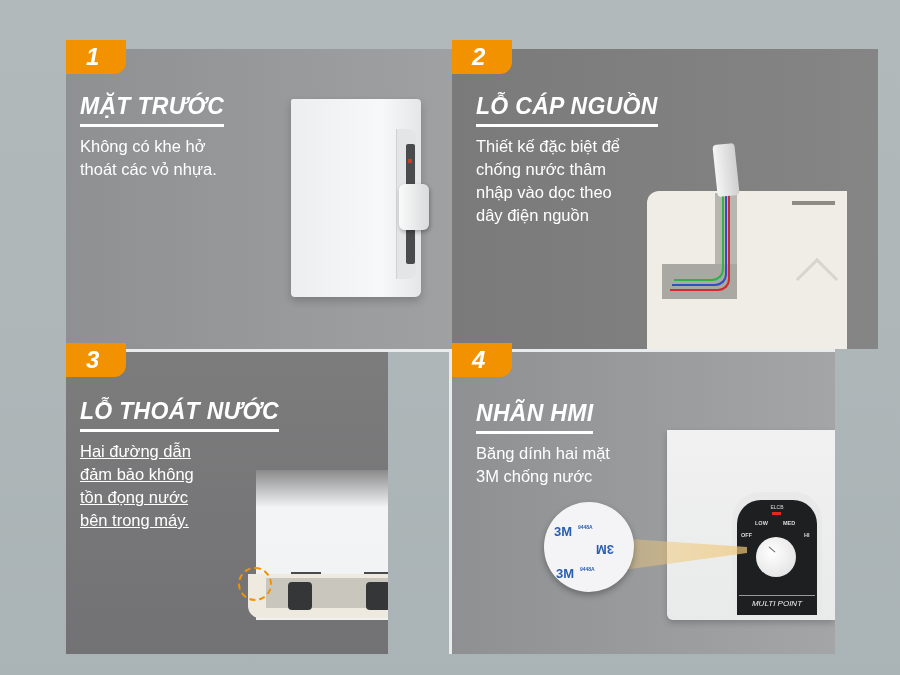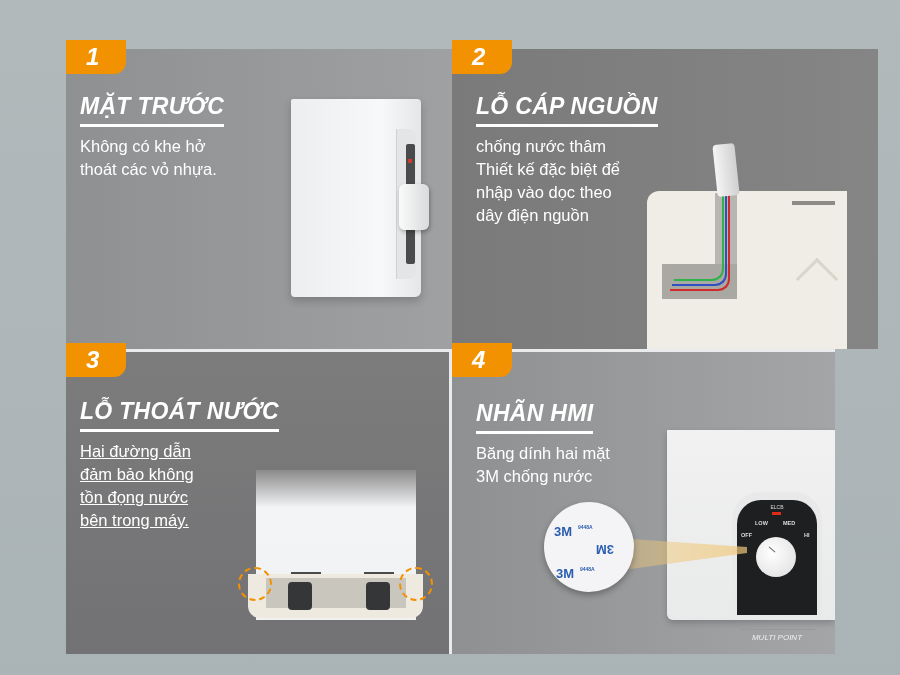--- a/index.html
+++ b/index.html
@@ -10,21 +10,21 @@
     position: relative;
   }
   .panel {
     position: absolute;
     overflow: hidden;
   }
   #p1 { left: 66px; top: 49px; width: 447px; height: 300px;
         background: linear-gradient(90deg, #8f9092 0%, #a2a3a5 100%); }
   #p2 { left: 452px; top: 49px; width: 426px; height: 300px;
         background: linear-gradient(90deg, #7a7a7b 0%, #858586 100%); }
-  #p3 { left: 66px; top: 352px; width: 383px; height: 302px;
+  #p3 { left: 66px; top: 352px; width: 322px; height: 302px;
         background: linear-gradient(180deg, #7c7c7d 0%, #727274 100%); }
   #p4 { left: 452px; top: 352px; width: 383px; height: 302px;
         background: linear-gradient(90deg, #8e9091 0%, #a3a5a7 100%); }
 
   .badge {
     position: absolute;
     width: 60px; height: 34px;
     background: #f39200;
     border-bottom-right-radius: 12px;
     color: #fff;
@@ -109,21 +109,21 @@
                background: #e9e9e9; border-radius: 28px 28px 0 0; }
   .hmi { position: absolute; left: 285px; top: 148px; width: 80px; height: 115px;
          background: #1e1f20; border-radius: 24px 24px 0 0; }
   .hmi-elcb { position: absolute; left: 313px; top: 152px; width: 24px; font-size: 5px; color: #ddd; text-align: center; }
   .hmi-led { position: absolute; left: 320px; top: 160px; width: 9px; height: 3px; background: #e02a1a; }
   .hmi-lbl { position: absolute; font-size: 5.5px; color: #ddd; font-weight: bold; }
   .hmi-knob { position: absolute; left: 304px; top: 185px; width: 40px; height: 40px;
               background: radial-gradient(circle at 40% 40%, #ffffff, #dcdcdc); border-radius: 50%; }
   .hmi-knob::after { content: ""; position: absolute; left: 12px; top: 12px; width: 8px; height: 1px; background: #666; transform: rotate(40deg); }
   .hmi-brand { position: absolute; left: 287px; top: 243px; width: 76px; font-size: 8px; color: #f0f0f0;
-               font-style: italic; text-align: center; border-top: 1px solid #999; padding-top: 3px; margin-top: 34px; }
+               font-style: italic; text-align: center; border-top: 1px solid #999; padding-top: 3px; }
   .beam { position: absolute; left: 120px; top: 168px; width: 175px; height: 60px;
           background: linear-gradient(90deg, rgba(240,200,120,0.25), rgba(240,200,120,0.7));
           clip-path: polygon(0 25%, 100% 45%, 100% 55%, 0 95%); }
   .tape { position: absolute; left: 92px; top: 150px; width: 90px; height: 90px; border-radius: 50%;
           background: #f4f4f6; box-shadow: 0 3px 6px rgba(0,0,0,0.3); overflow: hidden; }
   .tape-txt { position: absolute; color: #2a5db0; font-weight: bold; font-size: 13px; white-space: nowrap; }
 </style>
 </head>
 <body>
 
@@ -140,22 +140,22 @@
   <div class="dev1-side"></div>
   <div class="dev1-strip"></div>
   <div class="dev1-led"></div>
   <div class="dev1-knob"></div>
 </div>
 <div class="badge" id="b1">1</div>
 
 <div class="panel" id="p2">
   <div class="title" style="left:24px; top:44px;">LỖ CÁP NGUỒN</div>
   <div class="desc" style="left:24px; top:86px;">
+    <div>Thiết kế đặc biệt để</div>
     <div>chống nước thâm</div>
-    <div>Thiết kế đặc biệt để</div>
     <div>nhập vào dọc theo</div>
     <div>dây điện nguồn</div>
   </div>
   <div class="dev2"></div>
   <div class="dev2-slot"></div>
   <div class="dev2-channel"></div>
   <div class="dev2-pocket"></div>
   <div class="wire r"></div>
   <div class="wire b"></div>
   <div class="wire g"></div>

